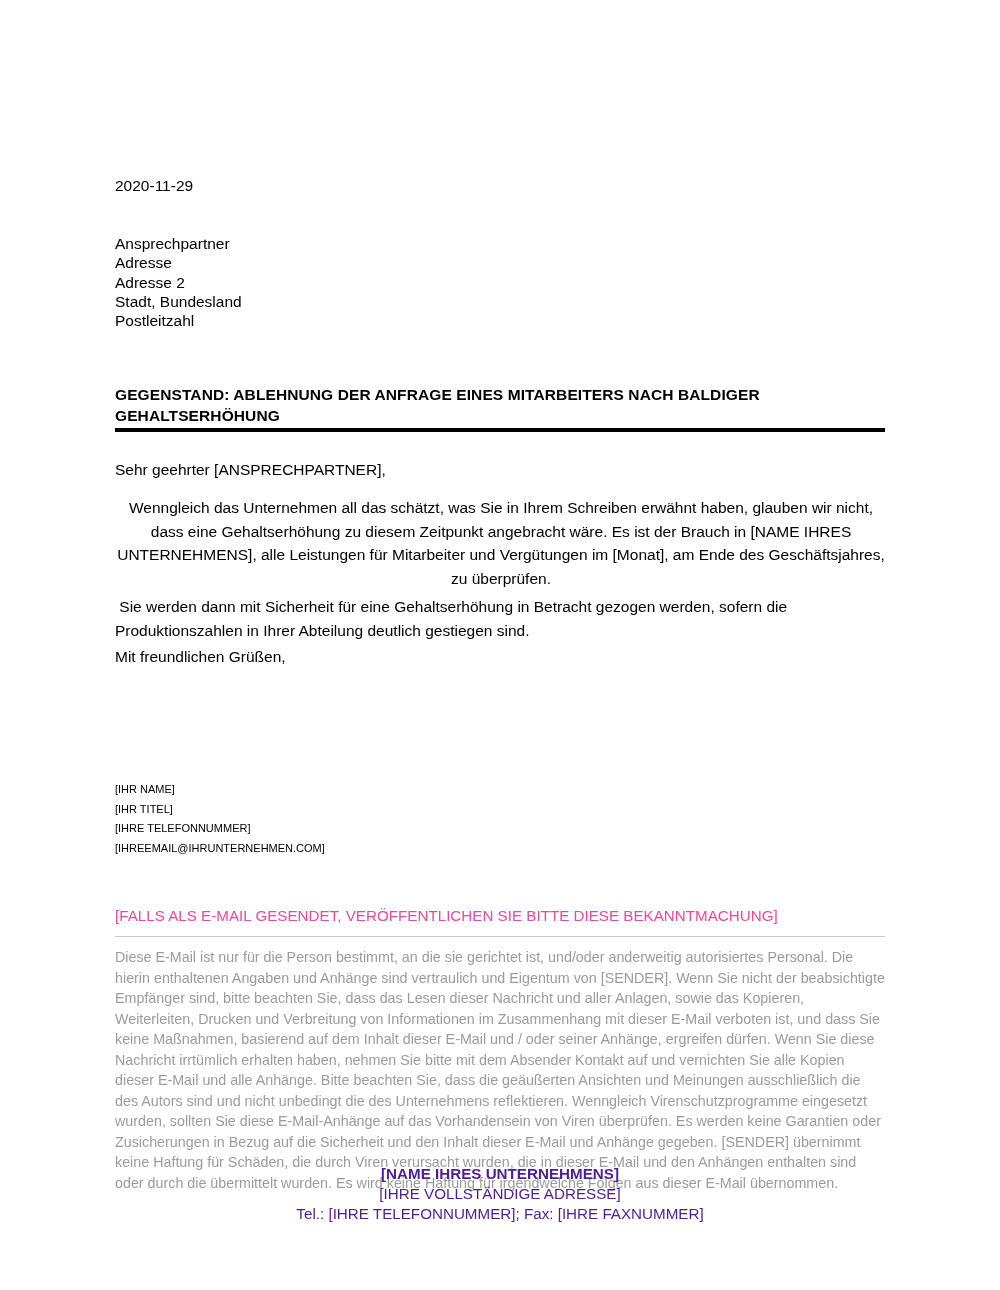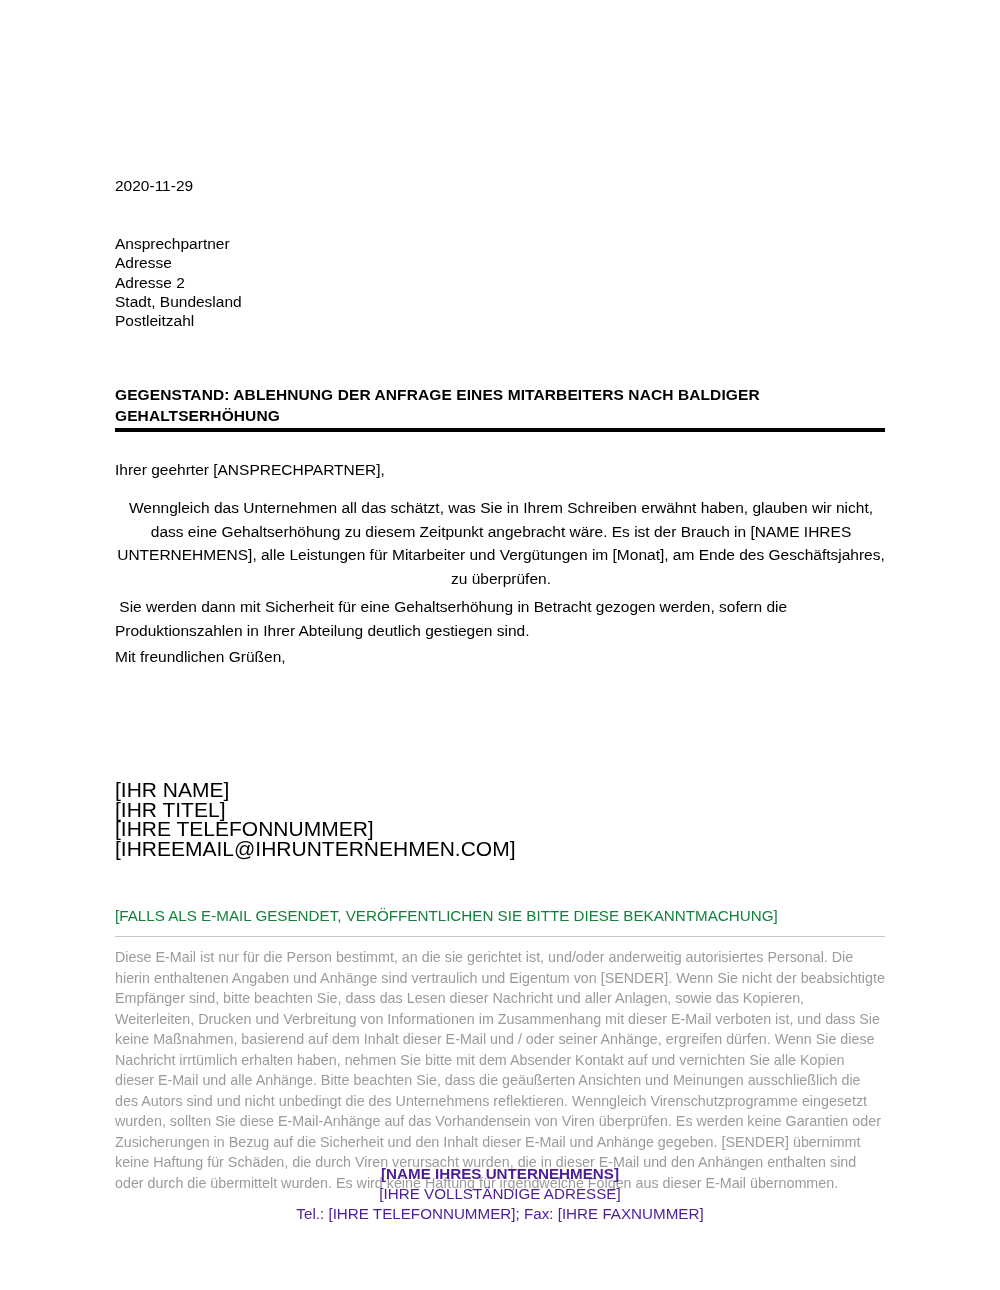--- a/index.html
+++ b/index.html
@@ -106,36 +106,36 @@
     line-height: 20px;
     white-space: pre;
     text-align: center;
   }
 
   
   .signature-block {
     position: absolute;
     top: 780px;
     left: 0;
-    font-size: 21px;
+    font-size: 11px;
     line-height: 19.6px;
   }
   .signature-block .sig-line {
     white-space: pre;
   }
 
   
   .notice-heading {
     position: absolute;
     top: 906px;
     left: 0;
     width: 790px;
     font-size: 15.2px;
     line-height: 20px;
-    color: #15803d;
+    color: #ec4899;
     white-space: pre;
   }
   .rule-thin {
     position: absolute;
     top: 936px;
     left: 0;
     width: 770px;
     height: 1px;
     background: #c8c8c8;
   }
@@ -177,21 +177,21 @@
       <div class="addr-line">Adresse</div>
       <div class="addr-line">Adresse 2</div>
       <div class="addr-line">Stadt, Bundesland</div>
       <div class="addr-line">Postleitzahl</div>
     </div>
 
     <div class="subject">GEGENSTAND: ABLEHNUNG DER ANFRAGE EINES MITARBEITERS NACH BALDIGER GEHALTSERHÖHUNG</div>
 
     <div class="rule-thick"></div>
 
-    <div class="salutation">Ihrer geehrter [ANSPRECHPARTNER],</div>
+    <div class="salutation">Sehr geehrter [ANSPRECHPARTNER],</div>
 
     <div class="para-1">Wenngleich das Unternehmen all das schätzt, was Sie in Ihrem Schreiben erwähnt haben, glauben wir nicht, dass eine Gehaltserhöhung zu diesem Zeitpunkt angebracht wäre. Es ist der Brauch in [NAME IHRES UNTERNEHMENS], alle Leistungen für Mitarbeiter und Vergütungen im [Monat], am Ende des Geschäftsjahres, zu überprüfen.</div>
 
     <div class="para-2"> Sie werden dann mit Sicherheit für eine Gehaltserhöhung in Betracht gezogen werden, sofern die Produktionszahlen in Ihrer Abteilung deutlich gestiegen sind.</div>
 
     <div class="closing">Mit freundlichen Grüßen,</div>
 
     <div class="signature-block">
       <div class="sig-line">[IHR NAME]</div>
       <div class="sig-line">[IHR TITEL]</div>

